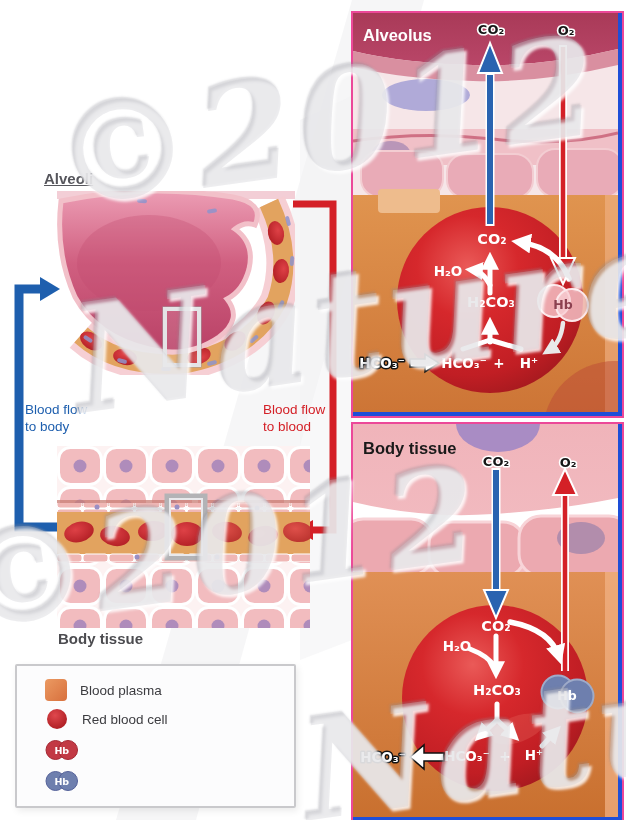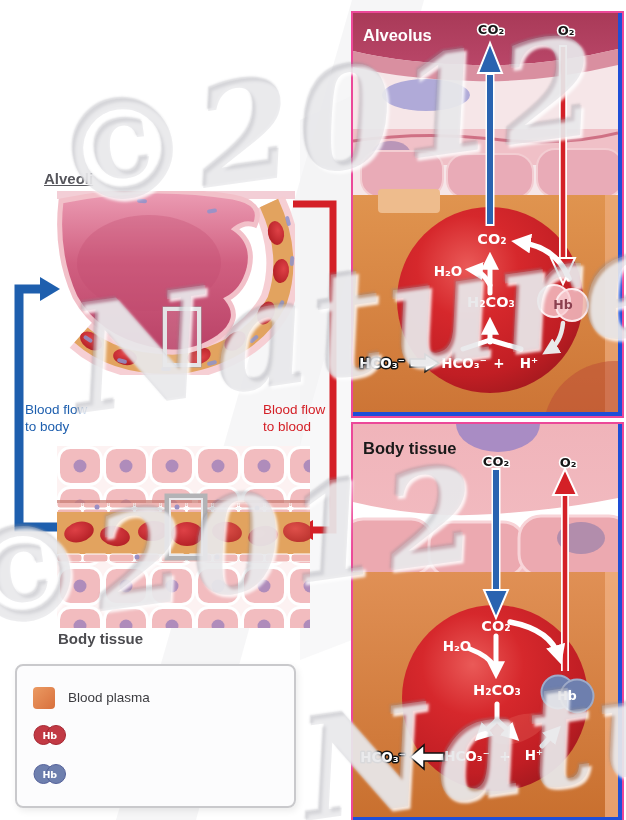--- a/index.html
+++ b/index.html
@@ -12,22 +12,22 @@
       text-shadow:2px 3px 3px rgba(255,255,255,0.85), -1px -2px 2px rgba(140,140,150,0.30);}
   
   .ill-label{position:absolute;font-size:15px;font-weight:bold;color:#56565c;z-index:5;}
   .flow-label{position:absolute;font-size:13.5px;font-weight:normal;line-height:17px;z-index:5;}
   .flow-blue{color:#1e5fae;}
   .flow-red{color:#d42027;}
   
   .panel{position:absolute;border:2px solid #ec4899;background:#1d4ed8;z-index:10;}
   
   .legend{position:absolute;left:15px;top:664px;width:281px;height:144px;border:2px solid #c9c9cc;
-          border-radius:8px;background:rgba(252,252,253,0.92);box-shadow:2px 3px 7px rgba(0,0,0,0.08);
-          z-index:12;display:flex;flex-direction:column;justify-content:space-evenly;padding:6px 0;box-sizing:border-box;}
+          border-radius:2px;background:rgba(252,252,253,0.92);box-shadow:2px 3px 7px rgba(0,0,0,0.08);
+          z-index:12;display:flex;flex-direction:column;justify-content:space-evenly;padding:6px 12px;box-sizing:border-box;}
   .legend-row{display:flex;align-items:center;padding-left:16px;}
   .legend-label{margin-left:13px;font-size:13.5px;color:#3c3c40;}
   .sw-plasma{width:22px;height:22px;border-radius:4px;
              background:linear-gradient(135deg,#eb9a62,#d8703d);display:inline-block;}
   
   svg text{font-family:"DejaVu Sans",sans-serif;font-weight:bold;}
   .pt{font-family:"Liberation Sans",sans-serif;font-size:16.5px;}
   .tw{fill:#ffffff;font-size:13.5px;text-anchor:middle;}
   .twlg{fill:#ffffff;font-size:14.5px;text-anchor:middle;}
   .tob{fill:#161616;stroke:#ffffff;stroke-width:3.2px;paint-order:stroke;stroke-linejoin:round;
@@ -167,20 +167,32 @@
   </svg>
 
   <div class="ill-label" style="left:58px;top:630px;color:#4c4c50;">Body tissue</div>
 
   <div class="legend">
     <div class="legend-row">
       <span class="sw-plasma"></span>
       <span class="legend-label">Blood plasma</span>
     </div>
     <div class="legend-row">
+      <svg width="24" height="22" viewBox="0 0 24 22">
+        <defs>
+            <radialGradient id="rbcL" cx="40%" cy="32%" r="75%">
+          <stop offset="0" stop-color="#e0484d"></stop>
+              <stop offset="1" stop-color="#ab1b21"></stop>
+            </radialGradient>
+          </defs>
+        <circle cx="12" cy="11" r="10" fill="url(#rbcL)"></circle>
+      </svg>
+      <span class="legend-label">Red blood cell</span>
+    </div>
+    <div class="legend-row">
       <svg width="34" height="24" viewBox="0 0 34 24">
         <circle cx="10.5" cy="12" r="9.5" fill="#c23944" stroke="#a52833" stroke-width="1"></circle>
         <circle cx="23" cy="12" r="9.5" fill="#c23944" stroke="#a52833" stroke-width="1"></circle>
         <text x="16.8" y="15.6" text-anchor="middle" font-size="9.5" fill="#ffffff">Hb</text>
       </svg>
     </div>
     <div class="legend-row">
       <svg width="34" height="24" viewBox="0 0 34 24">
         <circle cx="10.5" cy="12" r="9.5" fill="#6e7fae" stroke="#55629a" stroke-width="1"></circle>
         <circle cx="23" cy="12" r="9.5" fill="#6e7fae" stroke="#55629a" stroke-width="1"></circle>

